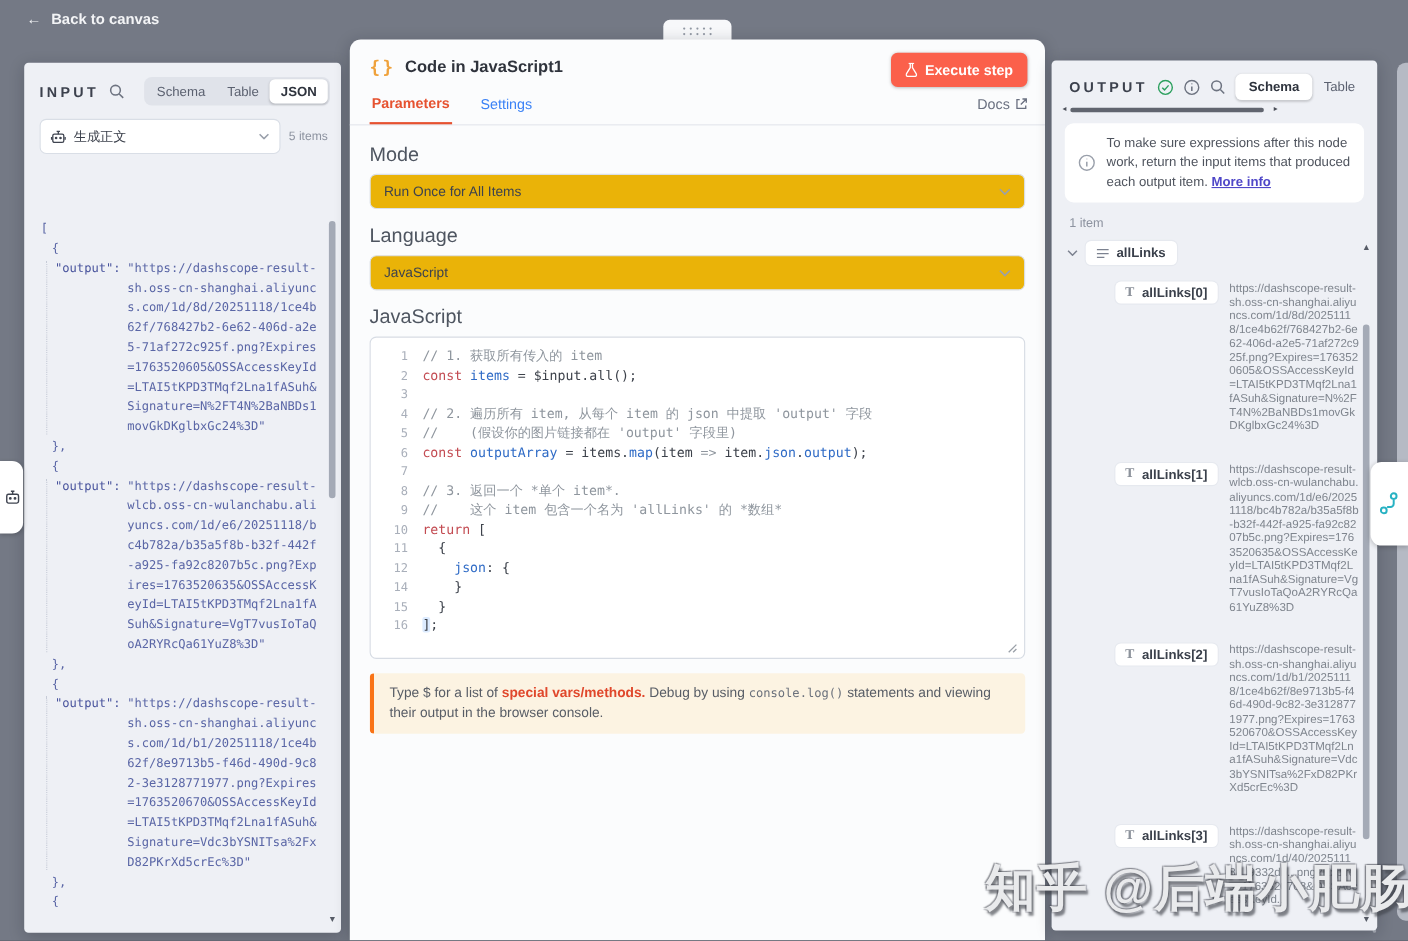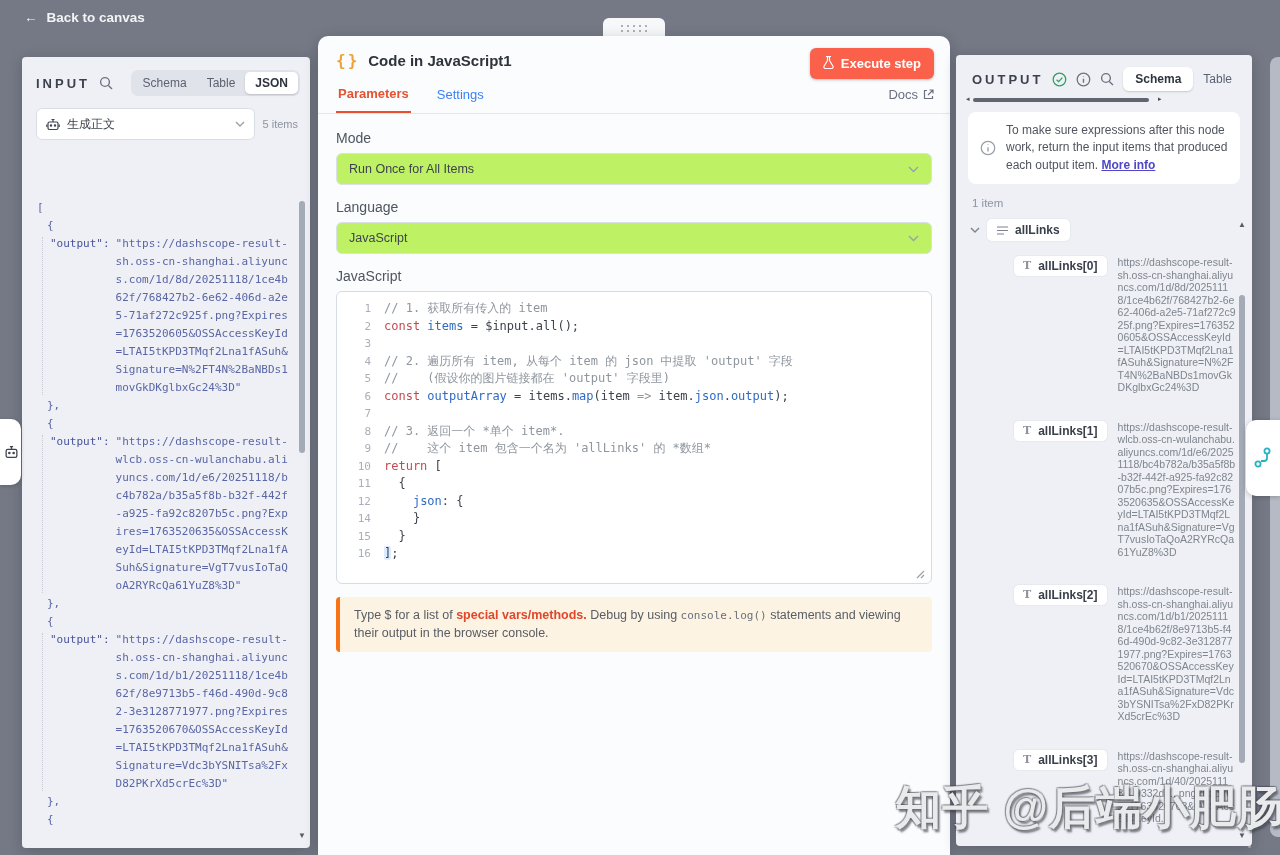--- a/index.html
+++ b/index.html
@@ -45,29 +45,29 @@
   .drag-tab{position:absolute;left:603px;top:18px;width:62px;height:20px;background:#f7f8fa;
             border-radius:6px 6px 0 0;display:flex;align-items:center;justify-content:center;z-index:2;cursor:grab;}
   .dots{display:grid;grid-template-columns:repeat(5,4px);grid-auto-rows:4px;gap:1px 2px;}
   .dots i{width:2px;height:2px;border-radius:50%;background:#9299a4;margin:auto;}
   .center-panel{left:318px;top:36px;width:632px;height:819px;background:#fbfcfd;border-radius:10px 10px 0 0;z-index:3;}
   .c-head{position:relative;padding:15px 16px 0 18px;}
   .title-row{display:flex;align-items:center;gap:9px;}
   .code-ic{font-family:"DejaVu Sans Mono",monospace;font-weight:700;font-size:16px;color:#efa23c;letter-spacing:2px;}
   .node-title{font-size:15px;font-weight:700;color:#2f333c;}
   .exec-btn{position:absolute;right:16px;top:12px;background:#fb604b;color:#fff;border:0;border-radius:6px;
-            padding:8px 13px;font-family:inherit;font-size:13px;font-weight:600;display:flex;gap:7px;
+            padding:8px 13px;font-family:inherit;font-size:13px;font-weight:600;display:flex;gap:7px;align-items:center;
             cursor:pointer;box-shadow:0 1px 3px rgba(0,0,0,.25);}
   .tabs-row{display:flex;align-items:flex-end;margin:16px -16px 0 -18px;padding:0 16px 0 18px;border-bottom:1px solid #e3e6ec;}
   .ptab{font-size:13px;font-weight:600;color:#e65230;border-bottom:2px solid #e65230;padding:0 2px 10px;cursor:pointer;}
   .stab{font-size:13px;color:#3b82f6;margin-left:26px;padding-bottom:11px;cursor:pointer;}
   .docs{margin-left:auto;font-size:13px;color:#6a7080;display:flex;gap:5px;align-items:center;padding-bottom:11px;cursor:pointer;}
   .c-body{padding:2px 18px 0;}
-  .f-label{font-size:14px;color:#4e5560;margin:14px 0 7px;}
-  .f-select{height:30px;background:#bef264;border:1px solid #dbe0e8;border-radius:6px;display:flex;align-items:center;
+  .f-label{font-size:18px;color:#4e5560;margin:14px 0 7px;}
+  .f-select{height:30px;background:#eab308;border:1px solid #dbe0e8;border-radius:6px;display:flex;align-items:center;
             padding:0 12px;font-size:12.5px;color:#3e434d;cursor:pointer;}
   .f-select .chev{margin-left:auto;}
   .editor{margin-top:4px;border:1px solid #d7dce4;border-radius:6px;background:#fff;padding:8px 0 0;}
   .cl{display:flex;font-family:"DejaVu Sans Mono",monospace;font-size:12px;line-height:17.5px;}
   .ln{width:34px;text-align:right;padding-right:13px;color:#a9afba;font-size:11px;flex:none;}
   .ct{white-space:pre;color:#3d424b;}
   .cm{color:#8f969e;} .kw{color:#c34b52;} .vr{color:#2f6bc6;} .op{color:#8f969e;} .pl{color:#3d424b;}
   .bm{background:#dcebff;border-radius:2px;}
   .editor-foot{height:20px;position:relative;}
   .resize-ic{position:absolute;right:6px;bottom:4px;}

